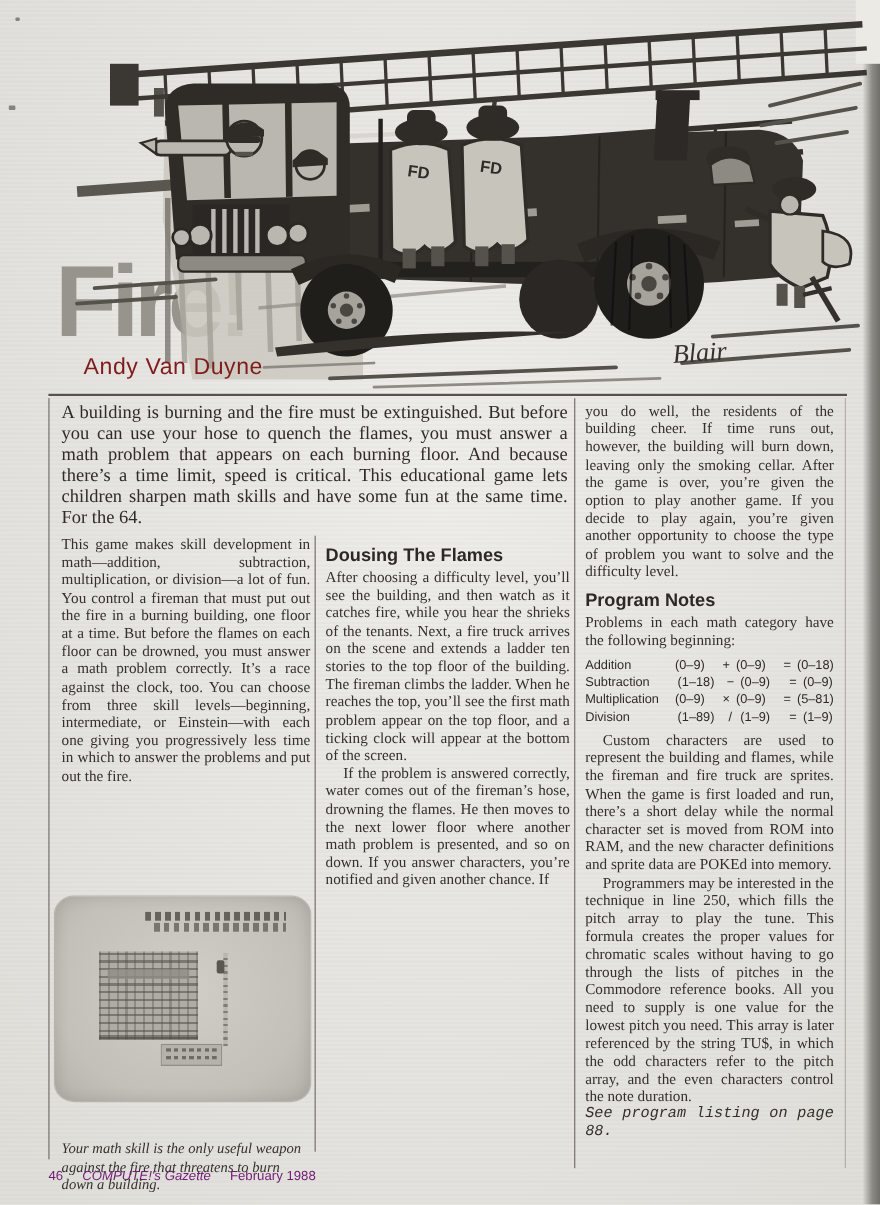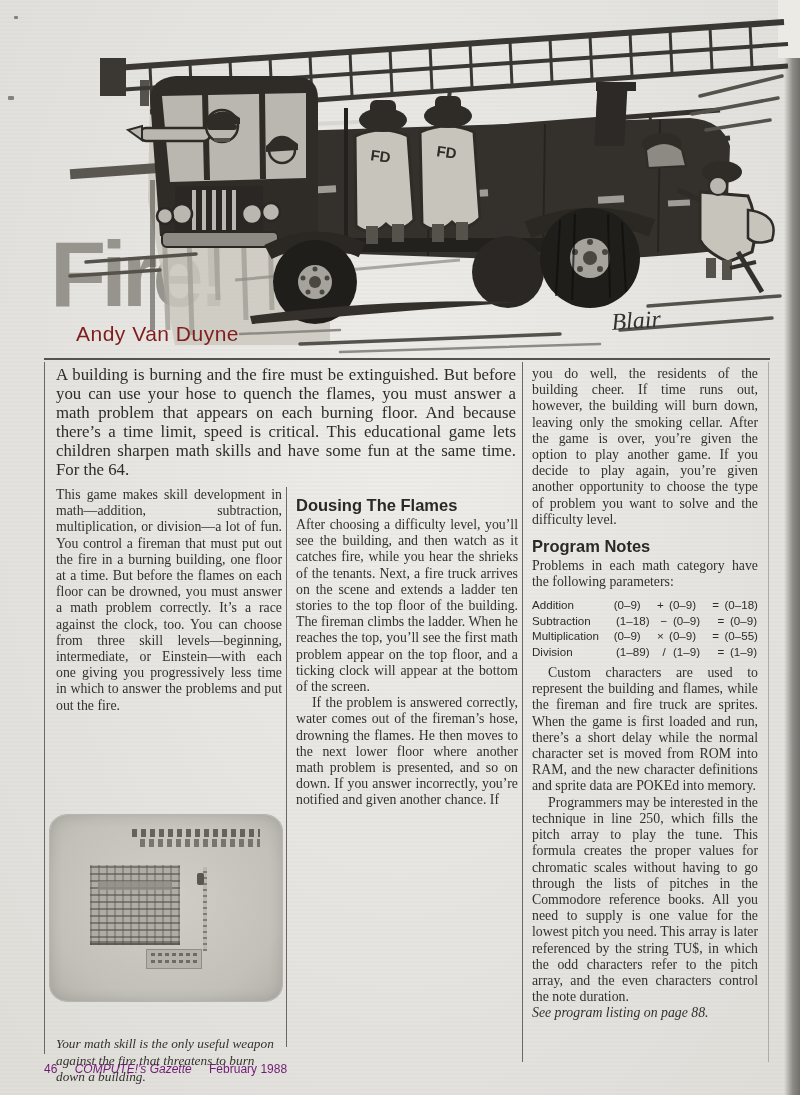--- a/index.html
+++ b/index.html
@@ -54,21 +54,21 @@
   .col1{left:56px;top:487px;width:226px;}
   .col2{left:296px;top:487px;width:222px;}
   .col3{left:532px;top:366px;width:226px;}
   .col p{margin:0;}
   .col p.ind{text-indent:16px;}
   .subhead{
     font-family:"Liberation Sans", sans-serif;font-weight:bold;
     font-size:16.5px;line-height:18px;margin:9px 0 3px 0;text-align:left;
     color:#2c2925;
   }
-  .listing-note{font-style:italic;margin-top:1px;}
+  .listing-note{font-style:italic;margin-top:1px;font-family:Liberation Mono, monospace;}
   
   .ptable{
     font-family:"Liberation Sans", sans-serif;font-size:11.6px;line-height:15.4px;
     margin:7px 0 6px 0;color:#2e2b27;text-align:left;
   }
   .ptable .row{display:flex;white-space:nowrap;}
   .ptable .c-cat{width:84px;}
   .ptable .c-l{width:39px;}
   .ptable .c-op{width:18px;text-align:center;}
   .ptable .c-r{width:39px;}
@@ -381,27 +381,27 @@
   <div class="game-message">
       <i></i>
       <i></i>
     </div>
 </div>
 <div class="caption">Your math skill is the only useful weapon against the fire that threatens to burn down a building.</div>
 
 <div class="col col2">
   <div class="subhead">Dousing The Flames</div>
   <p>After choosing a difficulty level, you’ll see the building, and then watch as it catches fire, while you hear the shrieks of the tenants. Next, a fire truck arrives on the scene and extends a ladder ten stories to the top floor of the building. The fireman climbs the ladder. When he reaches the top, you’ll see the first math problem appear on the top floor, and a ticking clock will appear at the bottom of the screen.</p>
-  <p class="ind">If the problem is answered correctly, water comes out of the fireman’s hose, drowning the flames. He then moves to the next lower floor where another math problem is presented, and so on down. If you answer incorrectly, you’re notified and given another chance. If</p>
+  <p class="ind">If the problem is answered correctly, water comes out of the fireman’s hose, drowning the flames. He then moves to the next lower floor where another math problem is presented, and so on down. If you answer characters, you’re notified and given another chance. If</p>
 </div>
 
 <div class="col col3">
   <p>you do well, the residents of the building cheer. If time runs out, however, the building will burn down, leaving only the smoking cellar. After the game is over, you’re given the option to play another game. If you decide to play again, you’re given another opportunity to choose the type of problem you want to solve and the difficulty level.</p>
   <div class="subhead">Program Notes</div>
-  <p>Problems in each math category have the following parameters:</p>
+  <p>Problems in each math category have the following beginning:</p>
 
   <div class="ptable">
     <div class="row">
       <span class="c-cat">Addition</span>
       <span class="c-l">(0–9)</span>
       <span class="c-op">+</span>
       <span class="c-r">(0–9)</span>
       <span class="c-eq">=</span>
       <span class="c-res">(0–18)</span>
     </div>
@@ -412,21 +412,21 @@
       <span class="c-r">(0–9)</span>
       <span class="c-eq">=</span>
       <span class="c-res">(0–9)</span>
     </div>
     <div class="row">
       <span class="c-cat">Multiplication</span>
       <span class="c-l">(0–9)</span>
       <span class="c-op">×</span>
       <span class="c-r">(0–9)</span>
       <span class="c-eq">=</span>
-      <span class="c-res">(0–55)</span>
+      <span class="c-res">(5–81)</span>
     </div>
     <div class="row">
       <span class="c-cat">Division</span>
       <span class="c-l">(1–89)</span>
       <span class="c-op">/</span>
       <span class="c-r">(1–9)</span>
       <span class="c-eq">=</span>
       <span class="c-res">(1–9)</span>
     </div>
   </div>

